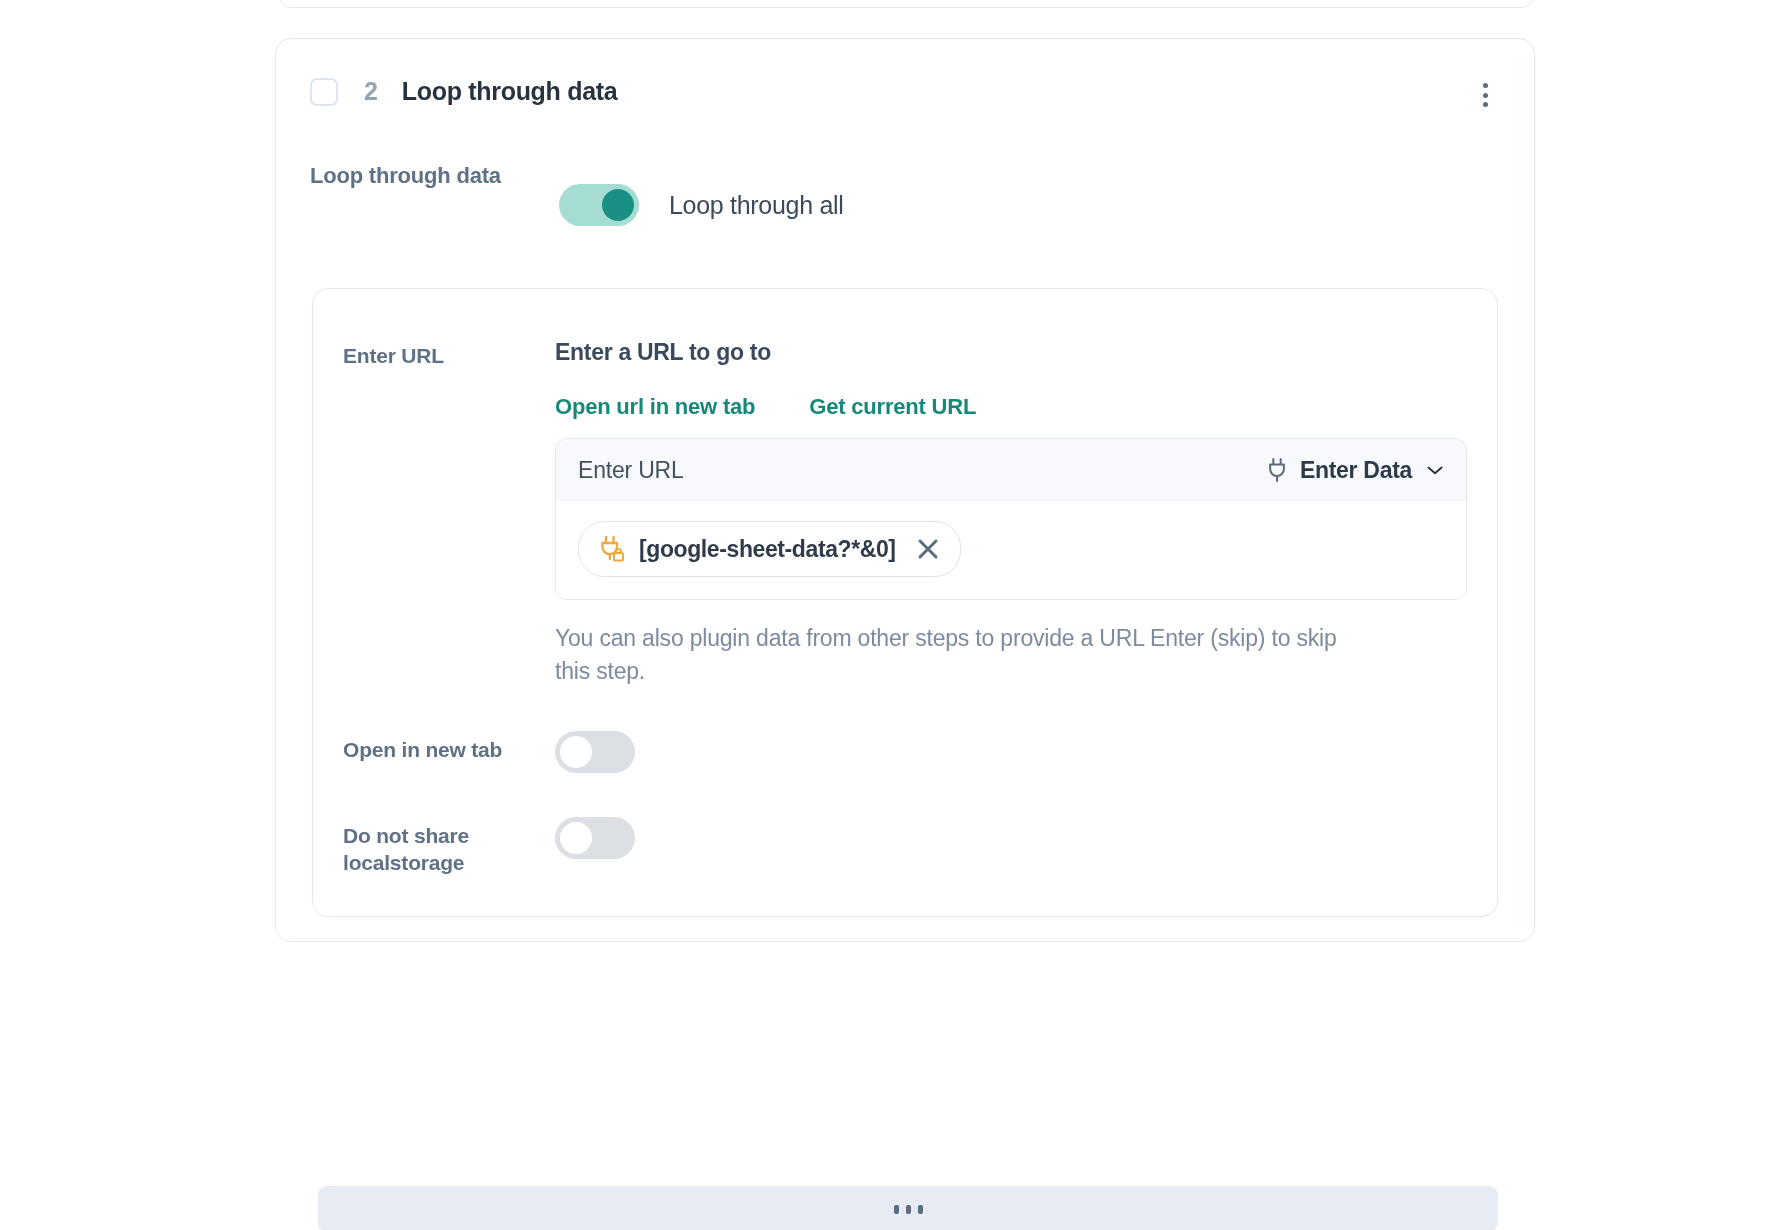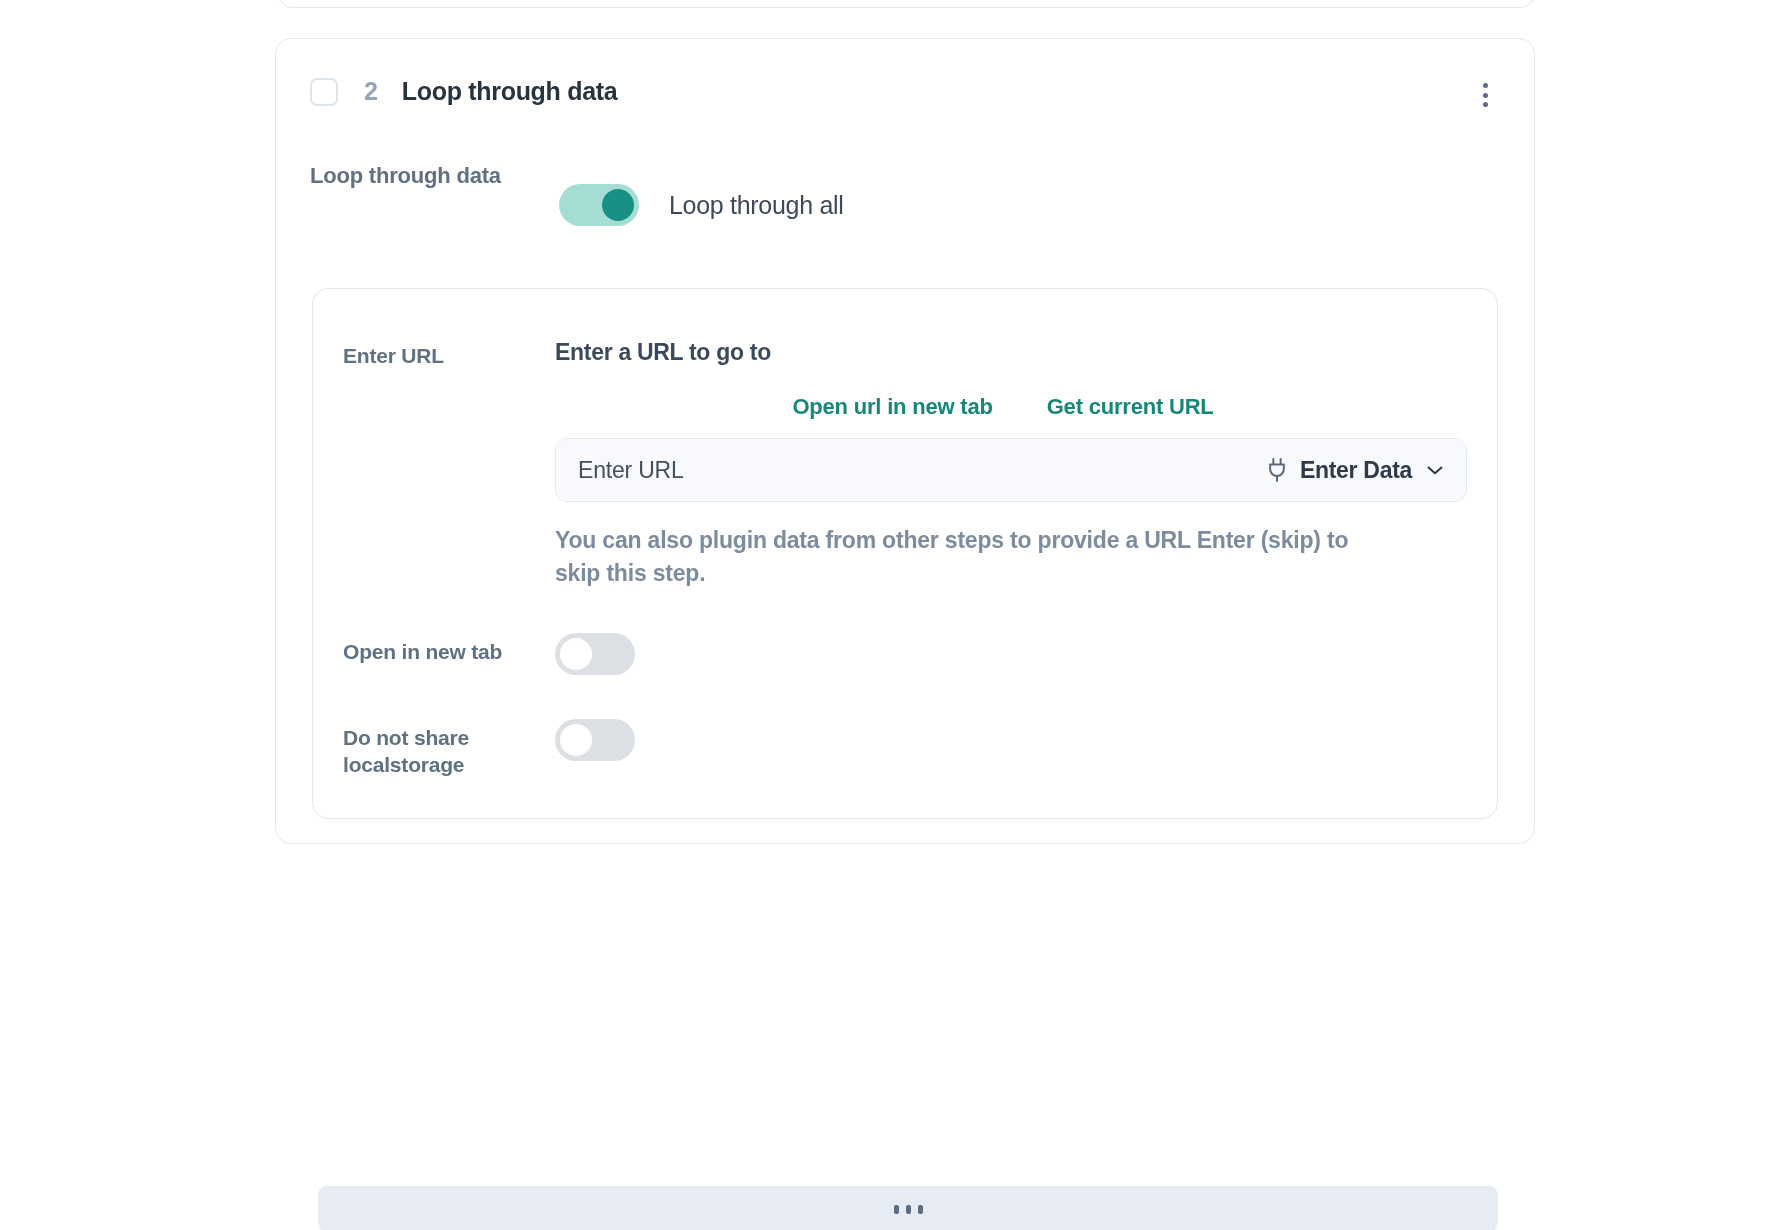--- a/index.html
+++ b/index.html
@@ -198,21 +198,21 @@
   .nested-card .kebab { right: 32px; top: 38px; }
   .nested-card .checkbox { width: 26px; height: 26px; }
 
   .nested-card .field-row { padding: 50px 30px 0 30px; }
   .nested-card .field-label { width: 212px; flex: 0 0 212px; font-size: 21px; }
   .nested-card .field-heading { font-size: 23px; }
 
   
   .quick-links {
     display: flex;
-    justify-content: center;
+    justify-content: flex-start;
     align-items: center;
     gap: 54px;
     margin-top: 28px;
     padding-right: 16px;
   }
   .quick-link {
     font-size: 22px;
     font-weight: 700;
     color: #16887a;
     letter-spacing: -0.2px;
@@ -285,21 +285,20 @@
     display: block;
   }
 
   .helper-text {
     margin-top: 22px;
     font-size: 23px;
     color: #7c8ba0;
     line-height: 1.42;
     max-width: 800px;
     letter-spacing: -0.2px;
-    font-weight: bold;
   }
 
   .opt-row {
     display: flex;
     align-items: flex-start;
     padding: 0 30px;
     margin-top: 44px;
   }
   .opt-row .opt-label {
     width: 212px;
@@ -393,20 +392,35 @@
                   <path d="M4.5 8 L19.5 8 L19.5 13 A7.5 7.5 0 0 1 4.5 13 Z" stroke="#5c6a7c" stroke-width="2.2" fill="none" stroke-linejoin="round"></path>
                   <path d="M12 20.5 L12 26" stroke="#5c6a7c" stroke-width="2.2" stroke-linecap="round" fill="none"></path>
                 </svg>
                 <span class="id-text">Enter Data</span>
                 <svg class="chev" width="18" height="12" viewBox="0 0 22 14">
                   <path d="M3 4 L11 11 L19 4" stroke="#2b3642" stroke-width="2.4" fill="none" stroke-linecap="round" stroke-linejoin="round"></path>
                 </svg>
               </span>
             </div>
 
+            <div class="url-box-body">
+              <span class="chip">
+                <svg width="26" height="28" viewBox="0 0 26 28">
+                  <path d="M7 2 L7 7 M14.5 2 L14.5 7" stroke="#f1a73a" stroke-width="2.3" stroke-linecap="round" fill="none"></path>
+                  <path d="M3.5 8 L18 8 L18 12 A7.2 7.2 0 0 1 3.5 12 Z" stroke="#f1a73a" stroke-width="2.3" fill="none" stroke-linejoin="round"></path>
+                  <path d="M10.8 19.5 L10.8 24" stroke="#f1a73a" stroke-width="2.3" stroke-linecap="round" fill="none"></path>
+                  <rect x="15" y="18" width="9" height="7.5" rx="1.6" stroke="#f1a73a" stroke-width="2" fill="none"></rect>
+                  <path d="M17 18 L17 15.8 A2.6 2.6 0 0 1 22 15.8 L22 18" stroke="#f1a73a" stroke-width="2" fill="none"></path>
+                </svg>
+                <span class="chip-text">[google-sheet-data?*&amp;0]</span>
+                <svg class="chip-x" width="28" height="28" viewBox="0 0 28 28">
+                  <path d="M6 6 L22 22 M22 6 L6 22" stroke="#5d6b80" stroke-width="3" stroke-linecap="round"></path>
+                </svg>
+              </span>
+            </div>
           </div>
 
           <div class="helper-text">You can also plugin data from other steps to provide a URL Enter (skip) to skip this step.</div>
         </div>
       </div>
 
       <div class="opt-row">
         <div class="opt-label">Open in new tab</div>
         <div class="toggle off">
           <div class="knob"></div>

